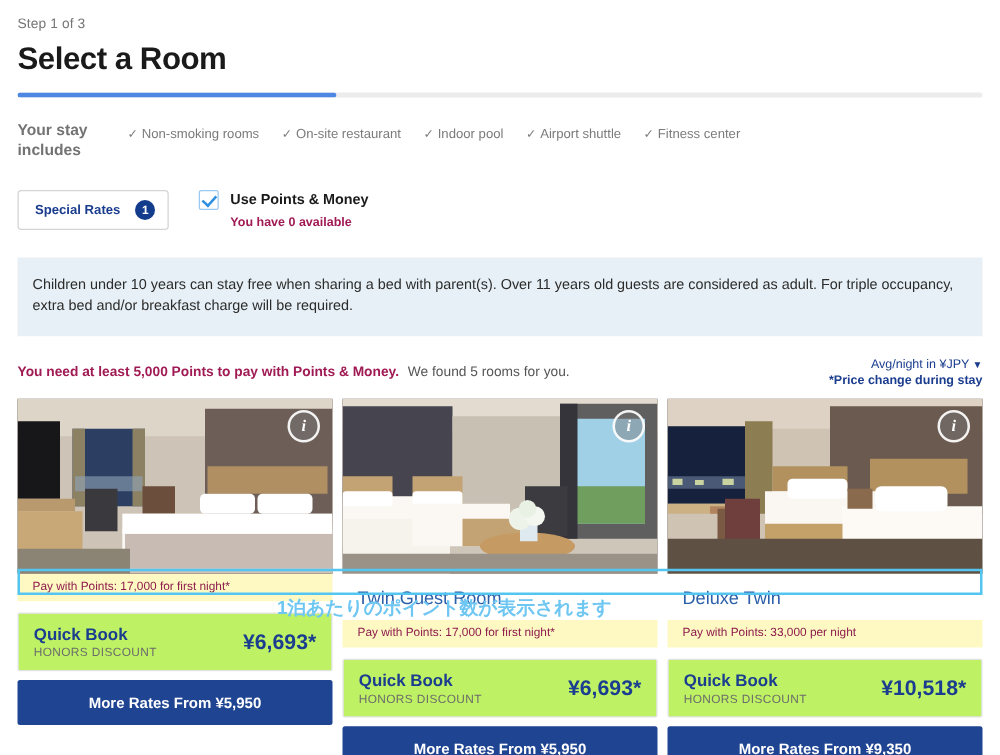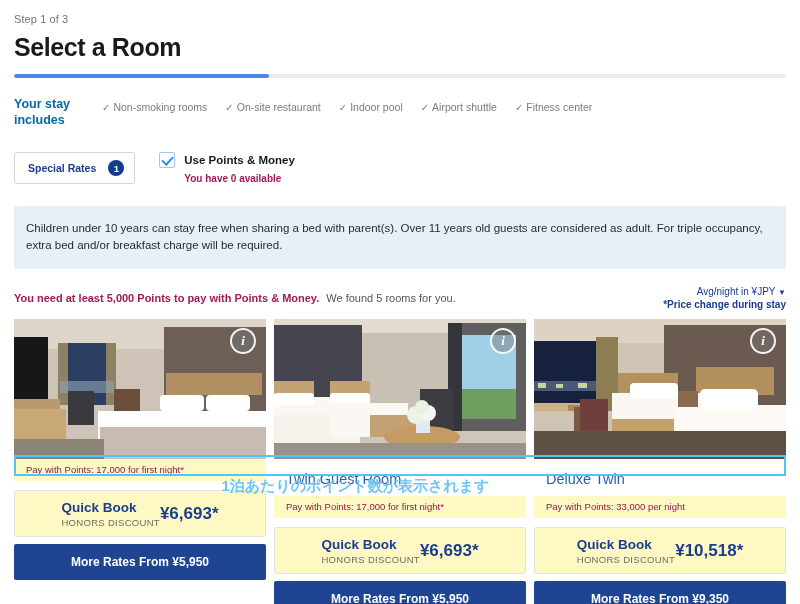--- a/index.html
+++ b/index.html
@@ -20,21 +20,21 @@
   }
   .progress-track {
     margin-top: 12px; height: 4px; width: 772px;
     background: #ececec; border-radius: 2px; overflow: hidden;
   }
   .progress-fill { height: 100%; background: #4d87e3; border-radius: 2px; }
 
   
   .stay-row { display: flex; align-items: flex-start; margin-top: 18px; }
   .stay-label {
-    font-size: 12.5px; font-weight: bold; color: #0369a1;
+    font-size: 12.5px; font-weight: bold; color: #737373;
     width: 88px; line-height: 1.28; flex: 0 0 88px;
   }
   .amenities { display: flex; align-items: center; gap: 18px; padding-top: 5px; }
   .amenity { font-size: 10.5px; color: #7b7b7b; white-space: nowrap; }
   .amenity .tick { margin-right: 3px; font-size: 10px; }
 
   
   .controls { display: flex; align-items: center; margin-top: 22px; gap: 24px; }
   .special-rates {
     display: flex; align-items: center; gap: 12px;
@@ -98,23 +98,23 @@
   }
   .room-name {
     font-size: 14.5px; color: #2b5fa8; padding: 12px 4px 9px 12px;
   }
   .points-line {
     font-size: 9.5px; font-weight: normal; color: #8d1a4c;
     padding: 5px 0 5px 12px; background: #fef9c3; height: 22px;
     display: flex; align-items: center;
   }
   .price-box {
-    border: 1px solid #e2e2e2; border-radius: 2px; background: #fef9c3;
+    border: 1px solid #e2e2e2; border-radius: 2px; background: #bef264;
     margin-top: 9px; padding: 9px 12px 8px 12px;
-    display: flex; justify-content: center; align-items: center;
+    display: flex; justify-content: space-between; align-items: center;
   }
   .qb-title { font-size: 13.5px; font-weight: bold; color: #1b3d8f; line-height: 1.15; }
   .qb-sub { font-size: 9.5px; color: #6b6b6b; letter-spacing: .3px; margin-top: 2px; }
   .qb-price { font-size: 17px; font-weight: bold; color: #1b3d8f; white-space: nowrap; }
   .more-rates {
     margin-top: 7px; background: #1f4491; color: #fff;
     text-align: center; font-size: 12px; font-weight: bold;
     padding: 11px 0; border-radius: 2px;
   }
 

